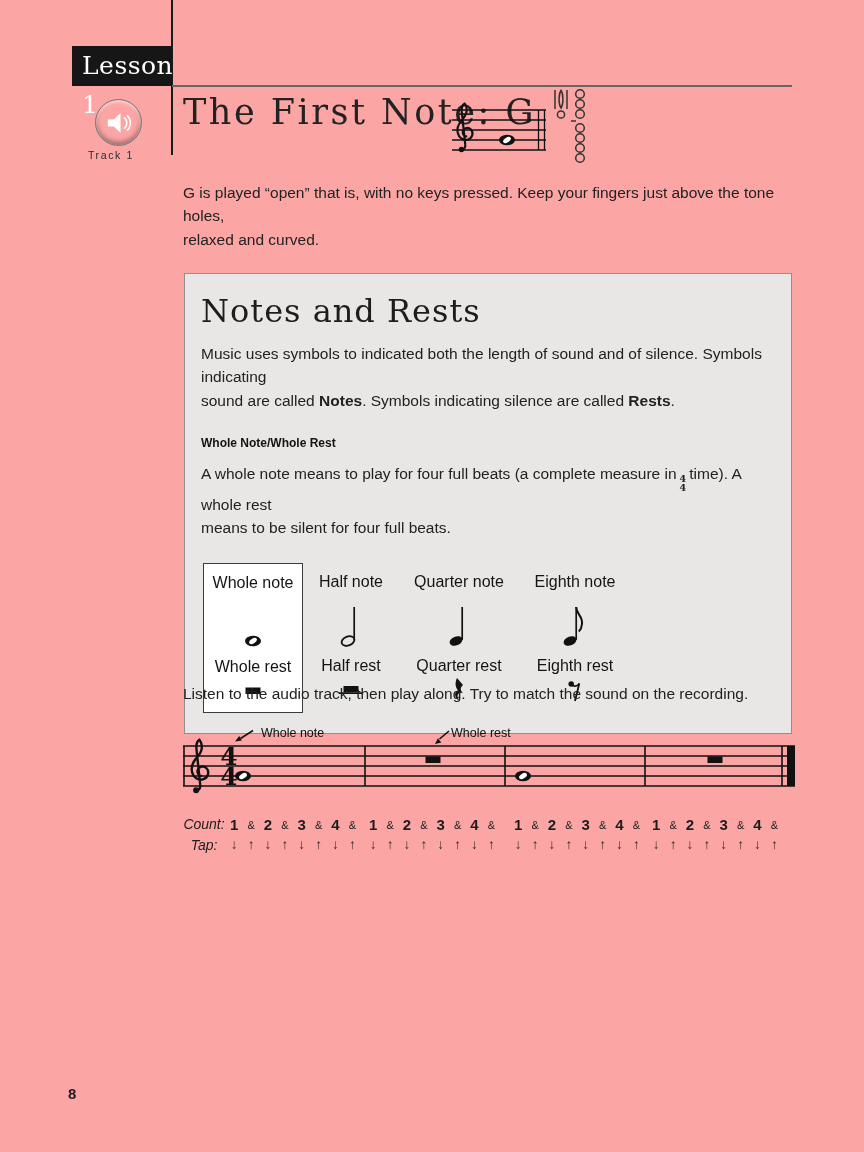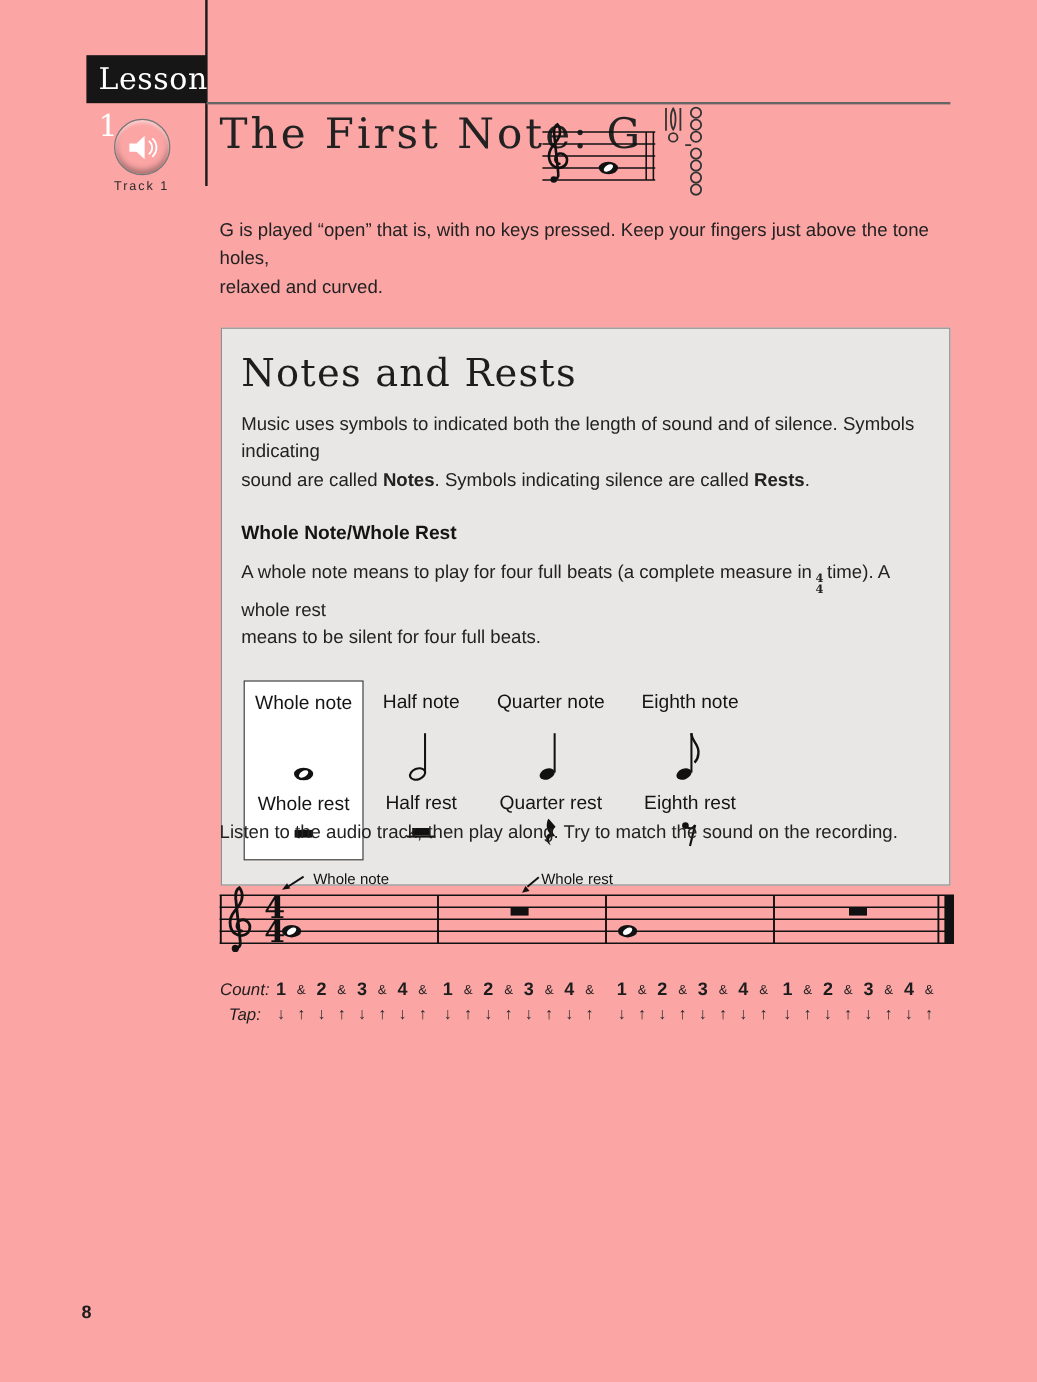--- a/index.html
+++ b/index.html
@@ -10,21 +10,21 @@
     font-family:"Liberation Sans", sans-serif; color:#1d1d1d;
   }
   
   .v-rule { position:absolute; left:171px; top:0; width:2px; height:155px; background:#1a1a1a; }
   .h-rule { position:absolute; left:172px; top:85px; width:620px; height:1.5px; background:#666; }
   .lesson-banner {
     position:absolute; left:72px; top:46px; width:100px; height:40px;
     background:#161616; color:#fff; font-family:"DejaVu Serif", serif;
     font-size:25px; line-height:39px; padding-left:10px; letter-spacing:.5px;
   }
-  .audio-wrap { position:absolute; left:88px; top:99px; width:60px; text-align:center; }
+  .audio-wrap { position:absolute; left:88px; top:99px; width:60px; text-align:left; }
   .audio-btn {
     width:47px; height:47px; border-radius:50%; margin:0 auto; cursor:pointer;
     background:radial-gradient(circle at 36% 30%, #cicici, #c2c2c2 0%, #989898 38%, #5d5d5d 78%, #454545 100%);
     border:1px solid #777;
     box-shadow:inset 0 2px 3px rgba(255,255,255,.55), inset 0 -3px 5px rgba(0,0,0,.35);
     display:flex; align-items:center; justify-content:center;
   }
   .audio-label { margin-top:3px; font-size:10.5px; letter-spacing:1.6px; color:#2b2b2b; }
   .page-title {
     position:absolute; left:183px; top:92px;
@@ -42,21 +42,21 @@
   
   .notes-box {
     position:absolute; left:184px; top:273px; width:608px;
     background:#e8e7e5; border:1px solid #8f8f8f; padding:16px 16px 20px 16px;
   }
   .notes-box h2 {
     font-family:"DejaVu Serif", serif; font-weight:400; font-size:32px;
     letter-spacing:1px; color:#1d1d1d; margin:2px 0 12px 0;
   }
   .notes-box .para { margin-bottom:24px; }
-  .notes-box h3 { font-size:16px; font-weight:700; margin:2px 0 12px 0; color:#141414; }
+  .notes-box h3 { font-size:12px; font-weight:700; margin:2px 0 12px 0; color:#141414; }
   strong { font-weight:700; }
   .tsig {
     display:inline-flex; flex-direction:column; align-items:center;
     font-family:"DejaVu Serif", serif; font-weight:700; font-size:9.5px;
     line-height:1; vertical-align:-3px; margin:0 3px;
   }
   
   .note-table { display:flex; align-items:flex-start; margin-top:22px; padding-left:2px; }
   .note-col { text-align:center; padding:10px 2px; }
   .note-col.hl { background:#fff; border:1.4px solid #3c3c3c; }

